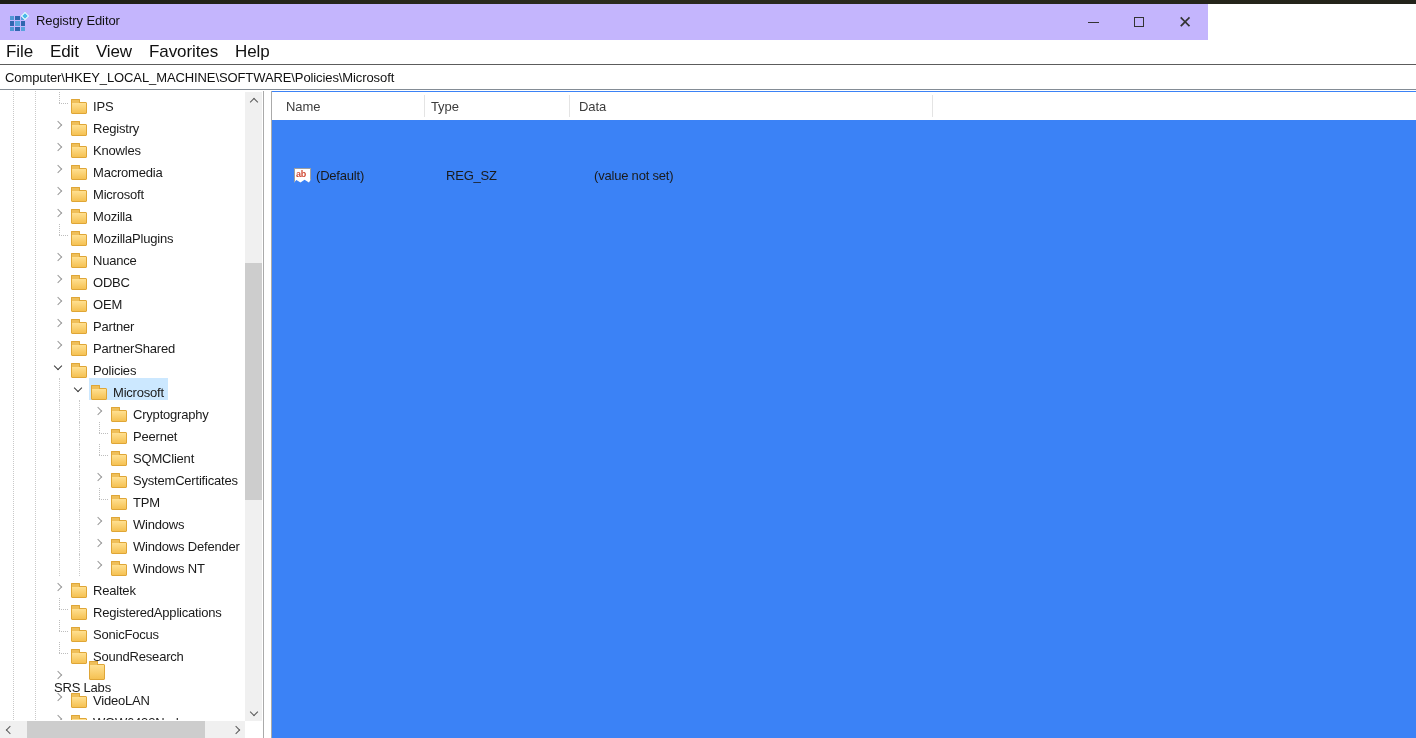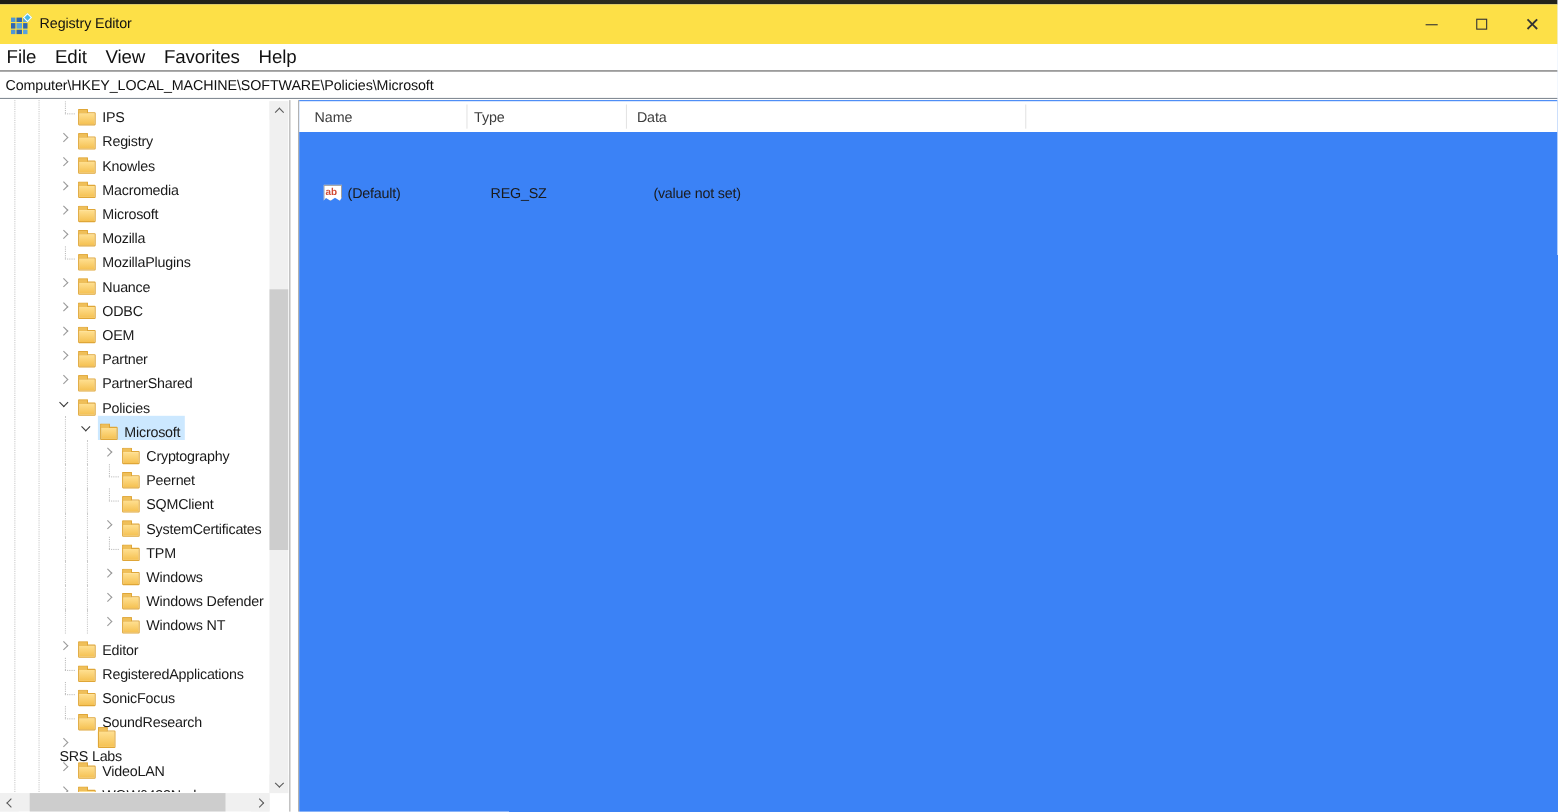--- a/index.html
+++ b/index.html
@@ -5,21 +5,21 @@
   * { margin:0; padding:0; box-sizing:border-box; }
   html,body { width:1416px; height:738px; overflow:hidden;
     font-family:"Liberation Sans","DejaVu Sans",sans-serif; background:#fff; }
   .window { position:relative; width:1416px; height:738px; background:#fff; }
 
   
   .top-strip { position:absolute; left:0; top:0; width:1416px; height:4px;
     background:linear-gradient(90deg,#1d1d15,#2b2b1e 40%,#23231a); }
 
   
-  .titlebar { position:absolute; left:0; top:4px; width:1416px; height:36px; background:#fde047; }
+  .titlebar { position:absolute; left:0; top:4px; width:1208px; height:36px; background:#c4b5fd; }
   .app-icon { position:absolute; left:10px; top:10px; width:17px; height:17px; }
   .app-icon .grid { position:absolute; left:0; top:2px; width:15px; height:15px;
     display:grid; grid-template-columns:1fr 1fr 1fr; grid-template-rows:1fr 1fr 1fr; gap:1px; }
   .app-icon .grid i { display:block; }
   .app-icon .gem { position:absolute; right:-1px; top:-1px; width:6px; height:6px;
     background:#49b8e8; transform:rotate(45deg); border:1px solid #fff; }
   .title-text { position:absolute; left:36px; top:9px; font-size:13px; color:#111; letter-spacing:-0.1px; }
   .win-controls { position:absolute; right:0; top:0; height:36px; display:flex; }
   .win-btn { width:46px; height:36px; display:flex; align-items:center; justify-content:center; }
   .glyph-min { width:11px; height:1px; background:#333; }
@@ -317,21 +317,21 @@
             <span class="chev collapsed" style="left: 95px;"></span>
             <span class="node-wrap" style="left: 109px;">
               <span class="folder"></span>
               <span class="tree-label">Windows NT</span>
             </span>
           </div>
           <div class="tree-row">
             <span class="chev collapsed" style="left: 55px;"></span>
             <span class="node-wrap" style="left: 69px;">
               <span class="folder"></span>
-              <span class="tree-label">Editor</span>
+              <span class="tree-label">Realtek</span>
             </span>
           </div>
           <div class="tree-row">
             <span class="leaf-v" style="left: 59px;"></span>
             <span class="leaf-h" style="left: 59px;"></span>
             <span class="node-wrap" style="left: 69px;">
               <span class="folder"></span>
               <span class="tree-label">RegisteredApplications</span>
             </span>
           </div>

